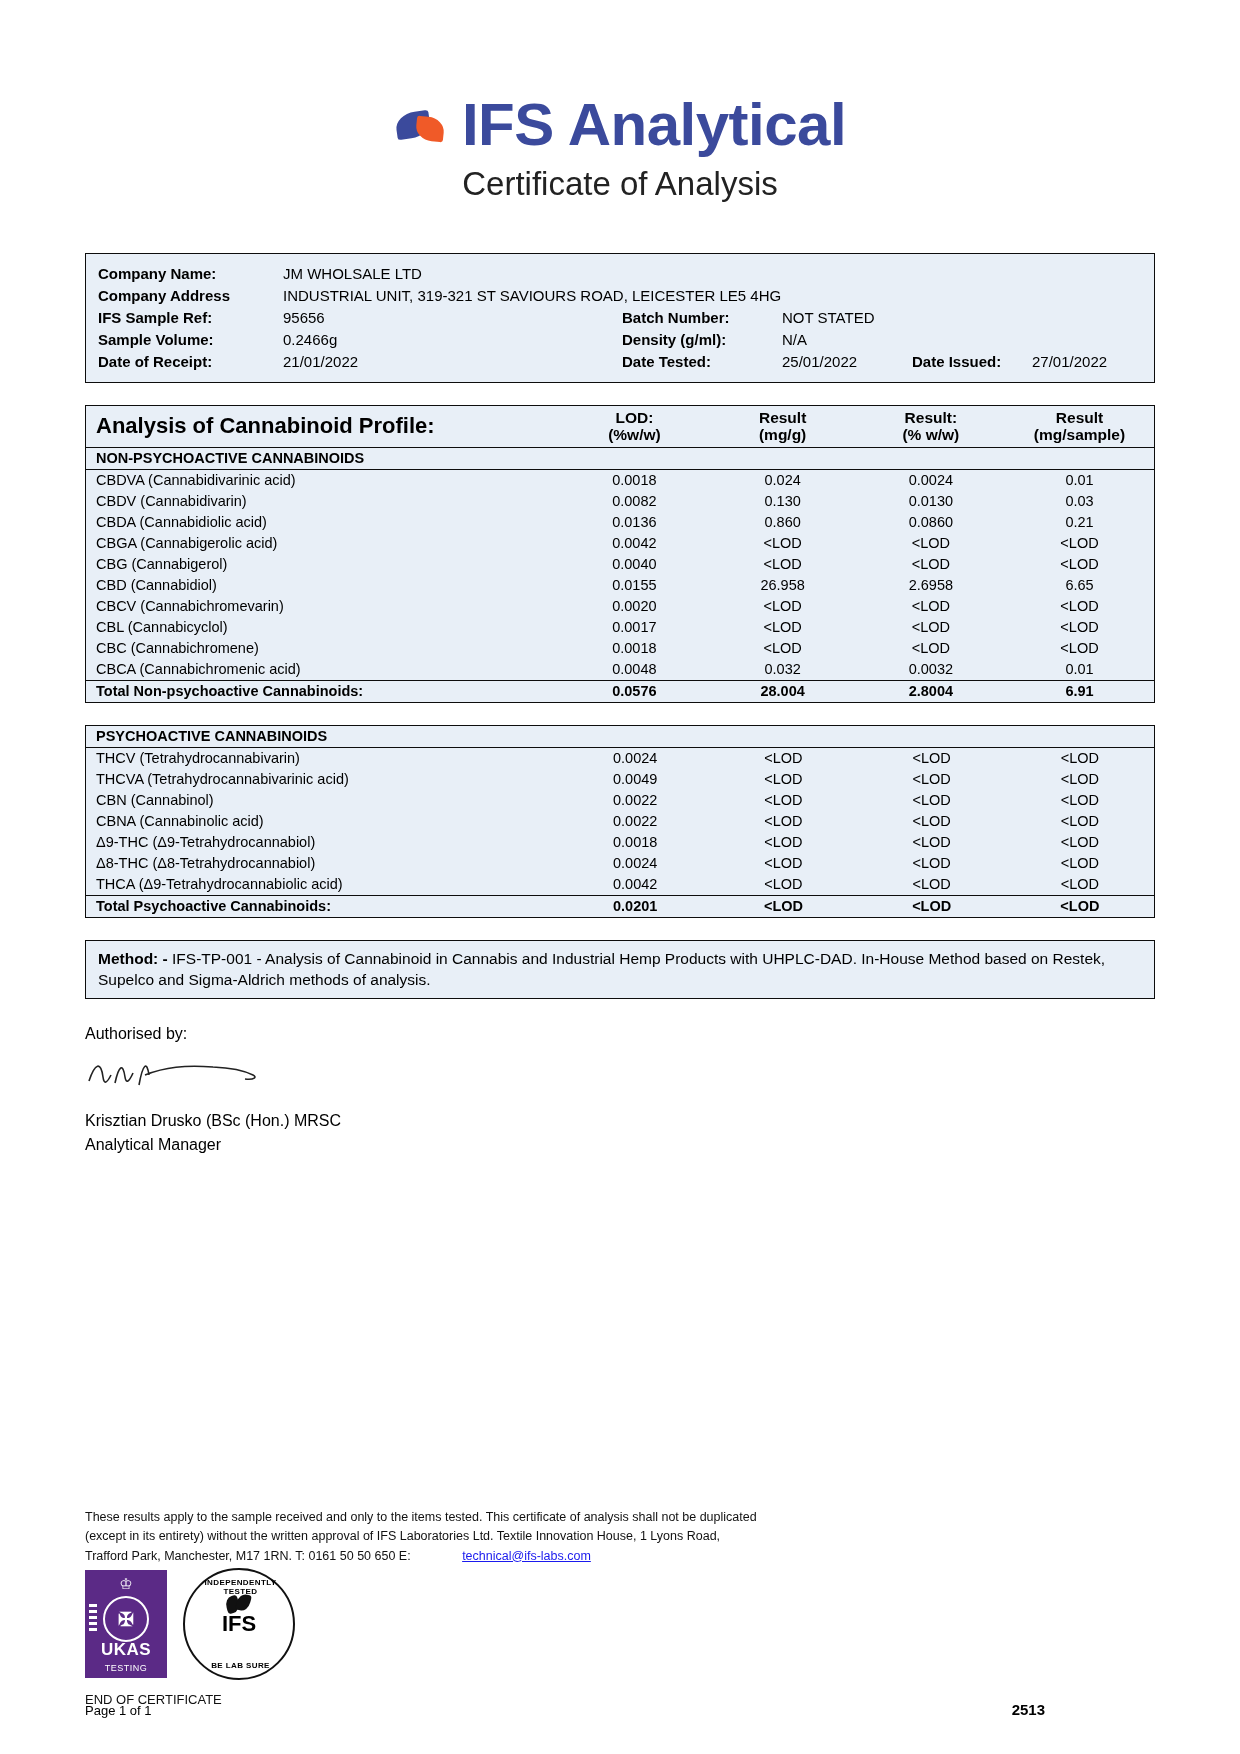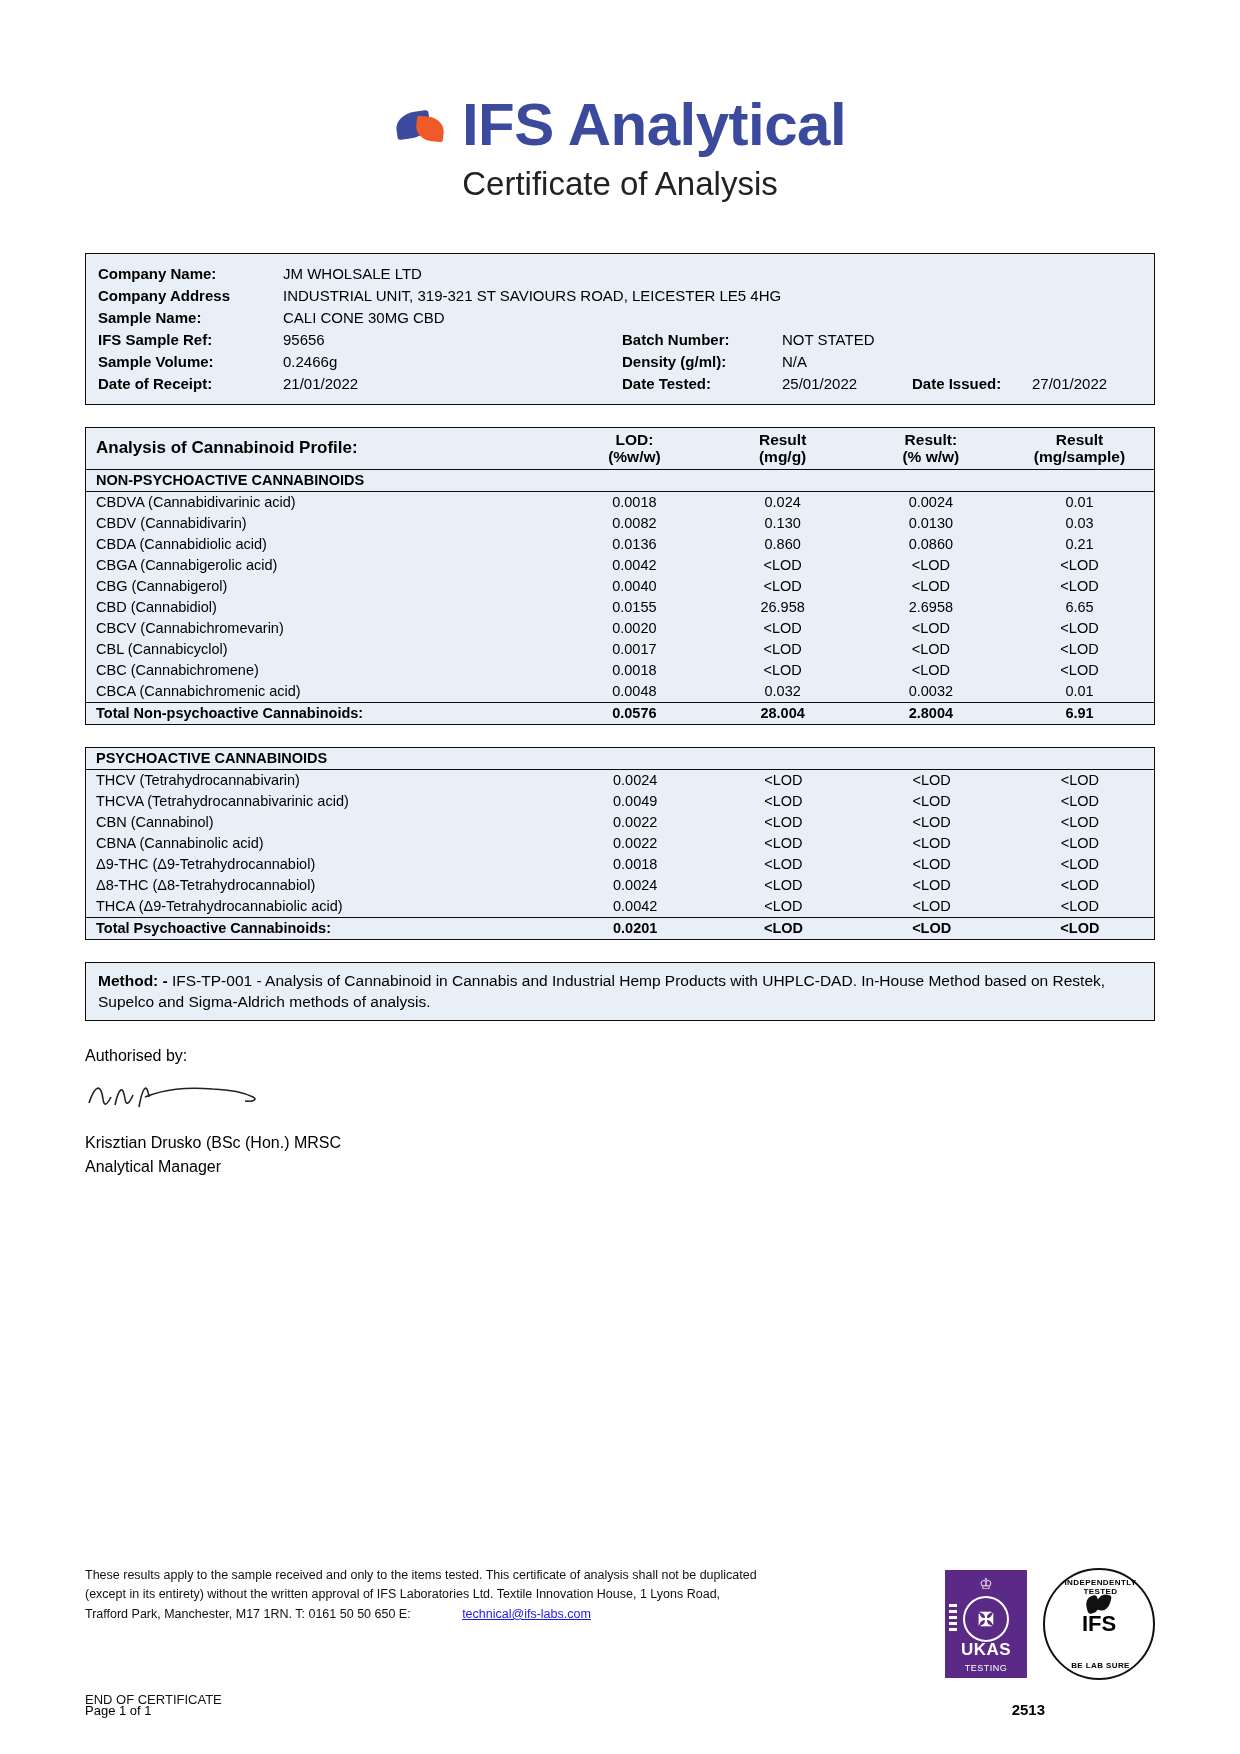--- a/index.html
+++ b/index.html
@@ -46,41 +46,41 @@
   .col5 { width:120px; font-weight:bold; white-space:nowrap; }
   .col6 { width:110px; }
 
   
   .res-box { margin-top:22px; border:1.5px solid #0d0d0d; background:#e8eff7; }
   table.res { width:100%; border-collapse:collapse; font-size:14.5px; }
   table.res td { padding:2.5px 0; }
   table.res .name { padding-left:10px; width:470px; }
   table.res .num { text-align:center; width:150px; }
   .hdr td { font-weight:bold; font-size:15.5px; vertical-align:middle; padding:4px 0; }
-  .hdr .name { font-size:17px;margin-top:27px; }
+  .hdr .name { font-size:22px;margin-top:27px; }
   .hdr .num { line-height:1.15; }
   .subhdr td { font-weight:bold; font-size:14.5px; padding:3px 0; }
   .rule-top td { border-top:1.2px solid #0d0d0d; }
   .total td { font-weight:bold; border-top:1.2px solid #0d0d0d; padding-top:3px; }
 
   
   .method-box {
     margin-top:22px; border:1.5px solid #0d0d0d; background:#e8eff7;
     padding:8px 12px; font-size:15.5px; line-height:1.35;
   }
   .method-box b { font-weight:bold; }
 
   
   .auth { margin-top:26px; font-size:16px; }
   .sig { margin:8px 0 4px 0; height:44px; }
   .signee { font-size:16px; line-height:1.45; margin-top:14px; }
 
   
   .footer { position:absolute; left:85px; right:85px; bottom:36px; }
-  .footer-inner { display:flex; align-items:flex-start; justify-content:space-between; }
+  .footer-inner { display:flex; align-items:flex-start; justify-content:space-between;flex-direction:column; }
   .foot-text { font-size:12.5px; line-height:1.55; max-width:830px; color:#111; }
   .foot-text a { color:#1a1aee;margin-left:48px; }
   .badges { display:flex; align-items:center; gap:16px; margin-top:2px; }
   .ukas { width:82px; height:108px; background:#5b2a86; color:#fff; position:relative; }
   .ukas .crown { position:absolute; top:5px; left:0; right:0; text-align:center; font-size:15px; }
   .ukas .circle {
     position:absolute; top:26px; left:50%; transform:translateX(-50%);
     width:42px; height:42px; border-radius:50%; border:2px solid #fff;
     display:flex; align-items:center; justify-content:center; font-size:19px; font-weight:bold;
   }
@@ -118,24 +118,20 @@
   <div class="info-box">
     <table class="info">
       <tbody>
           <tr>
         <td class="lbl">Company Name:</td>
         <td class="val" colspan="5">JM WHOLSALE LTD</td>
       </tr>
       <tr>
         <td class="lbl">Company Address</td>
         <td class="val" colspan="5">INDUSTRIAL UNIT, 319-321 ST SAVIOURS ROAD, LEICESTER LE5 4HG</td>
-      </tr>
-      <tr>
-        <td class="lbl">Sample Name:</td>
-        <td class="val" colspan="5">CALI CONE 30MG CBD</td>
       </tr>
       <tr>
         <td class="lbl">IFS Sample Ref:</td>
         <td class="val">95656</td>
         <td class="col3">Batch Number:</td>
         <td class="col4">NOT STATED</td>
         <td class="col5"></td>
         <td class="col6"></td>
       </tr>
       <tr>

